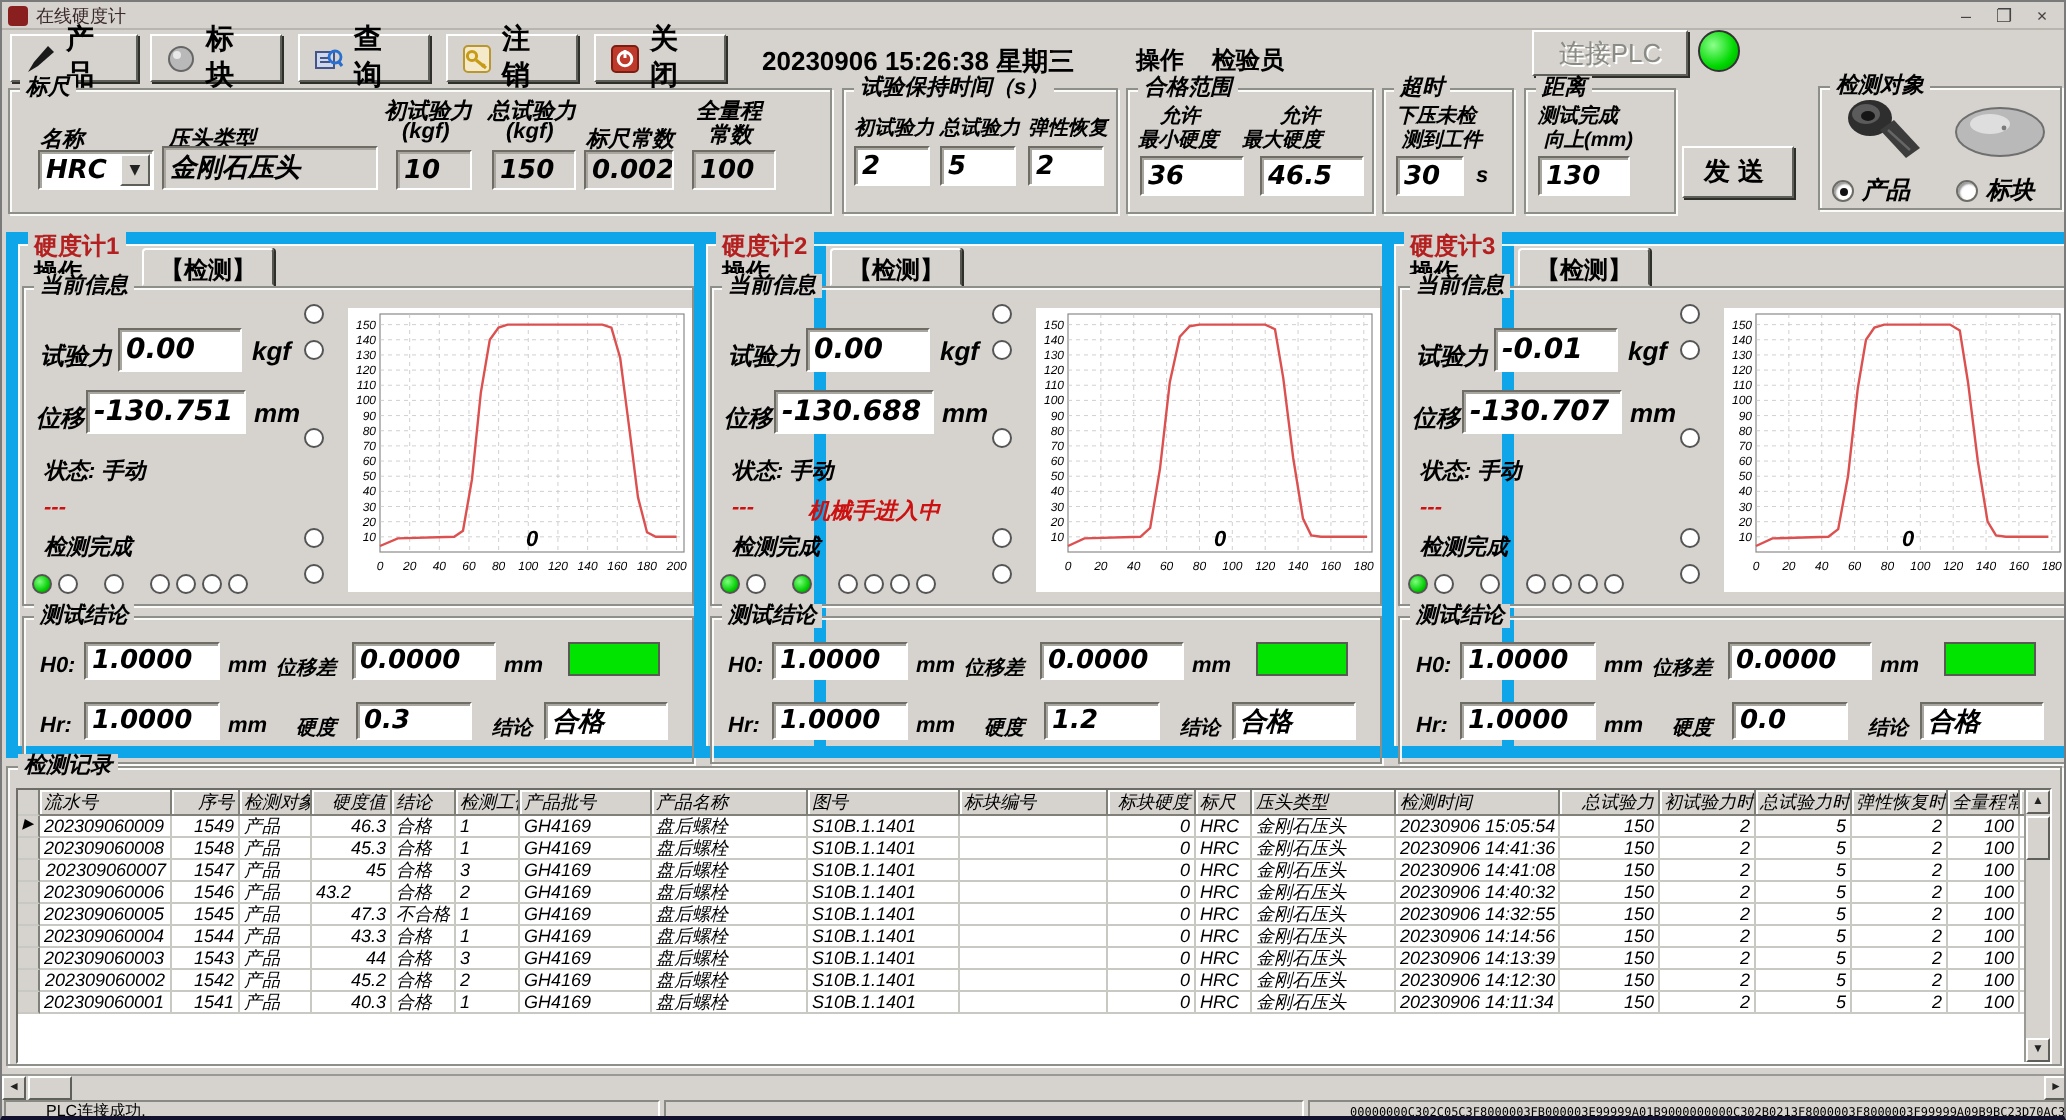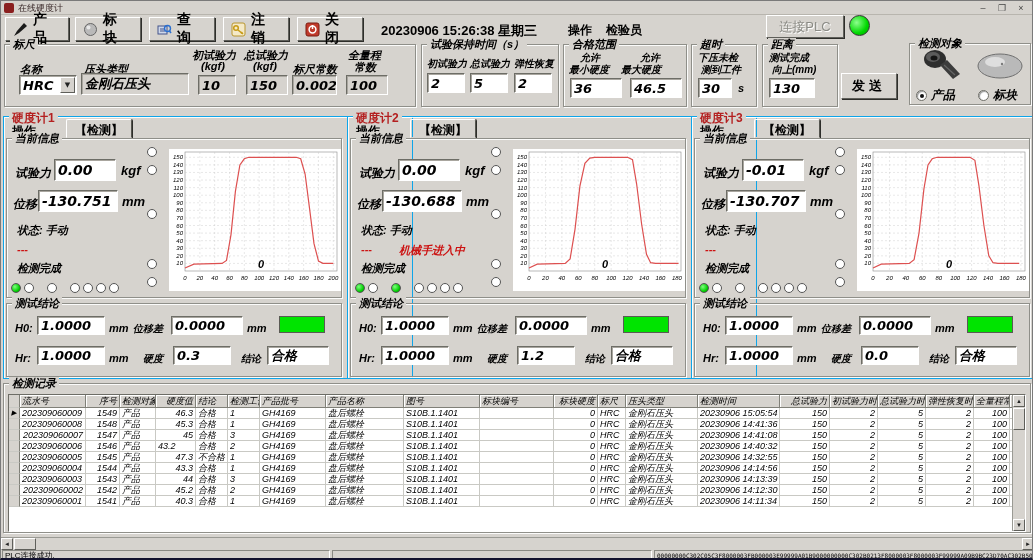--- a/index.html
+++ b/index.html
@@ -38,21 +38,21 @@
     font-family:"DejaVu Sans", sans-serif; font-weight:bold; font-size:13px; display:flex; align-items:center; padding:0 3px; overflow:hidden; white-space:nowrap; }
   .field.gray { background:#d6d3ce; }
   .combo-arrow { position:absolute; right:1px; top:1px; bottom:1px; width:15px; background:#d6d3ce;
     border:1px solid; border-color:#fff #5f5f5a #5f5f5a #fff; font-size:7px; text-align:center; line-height:15px; color:#222; }
   .btn { position:absolute; background:#d6d3ce; border:1px solid; border-color:#ffffff #5f5f5a #5f5f5a #ffffff; box-shadow:1px 1px 0 #2e2e2a;
     font-size:13px; font-weight:bold; letter-spacing:4px; text-align:center; }
   .radio { position:absolute; display:flex; align-items:center; gap:4px; font-size:12px; font-weight:bold; }
   .radio .dotbox { width:11px; height:11px; border-radius:50%; background:#fff; border:1px solid #6d6d66; box-shadow:inset 1px 1px 1px #999; position:relative; }
   .radio.checked .dotbox::after { content:""; position:absolute; left:3px; top:3px; width:4px; height:4px; border-radius:50%; background:#111; }
   
-  .panel { position:absolute; top:115px; width:410px; height:263px; border:1px solid #0ea5e9; box-shadow:inset 1px 1px 0 rgba(255,255,255,.9); }
+  .panel { position:absolute; top:115px; width:410px; height:263px; border:6px solid #0ea5e9; box-shadow:inset 1px 1px 0 rgba(255,255,255,.9); }
   .panel-title { position:absolute; top:-7px; left:5px; background:#d6d3ce; padding:0 3px; font-size:12px; font-weight:bold; color:#b42020; }
   .menu-item { position:absolute; left:8px; top:6px; font-size:12px; font-weight:bold; }
   .tab { position:absolute; left:62px; top:2px; height:19px; padding:2px 8px 0 8px; font-size:12px; font-weight:bold;
     border:1px solid; border-color:#fff #55554f #d6d3ce #fff; border-radius:2px 2px 0 0; box-shadow:1px 0 0 #2e2e2a; }
   .info-box { left:2px; top:21px; width:336px; height:160px; }
   .concl-box { left:2px; top:186px; width:336px; height:74px; }
   .led { display:inline-block; width:10px; height:10px; border-radius:50%; background:#fff; border:1px solid #555; margin-right:3px; vertical-align:middle; }
   .led.on { background:radial-gradient(circle at 35% 35%, #7dff7d, #00cc00 65%, #008a00); }
   .leds { position:absolute; left:4px; top:139px; }
   .vleds { position:absolute; left:140px; top:0; width:14px; height:158px; }
@@ -68,21 +68,21 @@
     border-right:1px solid #c9c9c4; border-bottom:1px solid #c9c9c4; }
   .trow.head .tcell { background:#d6d3ce; border-right:1px solid #808078; border-bottom:1px solid #808078;
     box-shadow:inset 1px 1px 0 #fff; line-height:12px; }
   .sel { flex:0 0 11px; background:#d6d3ce; border-right:1px solid #808078; border-bottom:1px solid #c9c9c4; font-size:7px; line-height:10px; text-align:center; }
   .scroll { position:absolute; background:#d6d3ce; }
   .sarrow { position:absolute; width:12px; height:12px; background:#d6d3ce; border:1px solid; border-color:#fff #5f5f5a #5f5f5a #fff;
     font-size:6px; text-align:center; line-height:11px; color:#222; }
   .sthumb { position:absolute; background:#d6d3ce; border:1px solid; border-color:#fff #5f5f5a #5f5f5a #fff; }
   
   #statusbar { position:absolute; left:0; top:549px; width:1033px; height:11px; background:#d6d3ce; display:flex; gap:2px; padding:0 1px; }
-  .sb-cell { border:1px solid; border-color:#8a8a84 #fff #fff #8a8a84; height:10px; font-size:8px; line-height:9px; padding:0 2px; overflow:hidden; white-space:nowrap; }
+  .sb-cell { border:1px solid; border-color:#8a8a84 #fff #fff #8a8a84; height:10px; font-size:8px; line-height:9px; padding:0 20px; overflow:hidden; white-space:nowrap; }
   #hexwrap { font-family:"DejaVu Sans Mono", monospace; font-size:6px; line-height:9px; transform:scaleX(.78); transform-origin:0 50%; }
 </style>
 </head>
 <body>
 
 <div id="app">
 
   <div id="titlebar">
     <span id="title-icon"></span>
     <span id="title-text">在线硬度计</span>
@@ -772,21 +772,21 @@
             <div class="tcell" style="width: 82px; text-align: left;">20230906 14:13:39</div>
             <div class="tcell" style="width: 50px; text-align: right;">150</div>
             <div class="tcell" style="width: 48px; text-align: right;">2</div>
             <div class="tcell" style="width: 48px; text-align: right;">5</div>
             <div class="tcell" style="width: 48px; text-align: right;">2</div>
             <div class="tcell" style="width: 36px; text-align: right;">100</div>
             <div class="tcell" style="width: 20px; text-align: left;"></div>
           </div>
           <div class="trow">
             <div class="sel"></div>
-            <div class="tcell" style="width: 66px; text-align: right;">202309060002</div>
+            <div class="tcell" style="width: 66px; text-align: center;">202309060002</div>
             <div class="tcell" style="width: 34px; text-align: right;">1542</div>
             <div class="tcell" style="width: 36px; text-align: left;">产品</div>
             <div class="tcell" style="width: 40px; text-align: right;">45.2</div>
             <div class="tcell" style="width: 32px; text-align: left;">合格</div>
             <div class="tcell" style="width: 32px; text-align: left;">2</div>
             <div class="tcell" style="width: 66px; text-align: left;">GH4169</div>
             <div class="tcell" style="width: 78px; text-align: left;">盘后螺栓</div>
             <div class="tcell" style="width: 76px; text-align: left;">S10B.1.1401</div>
             <div class="tcell" style="width: 74px; text-align: left;"></div>
             <div class="tcell" style="width: 44px; text-align: right;">0</div>

